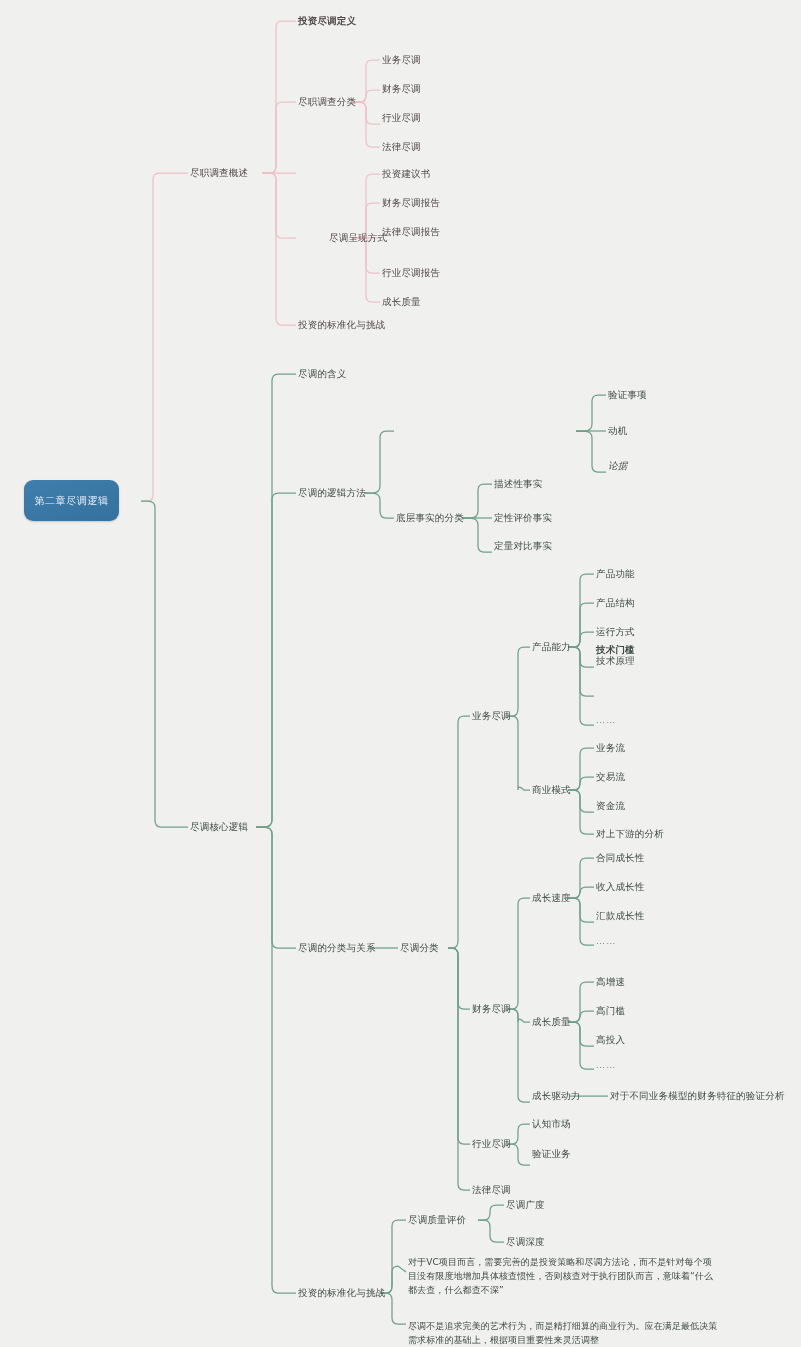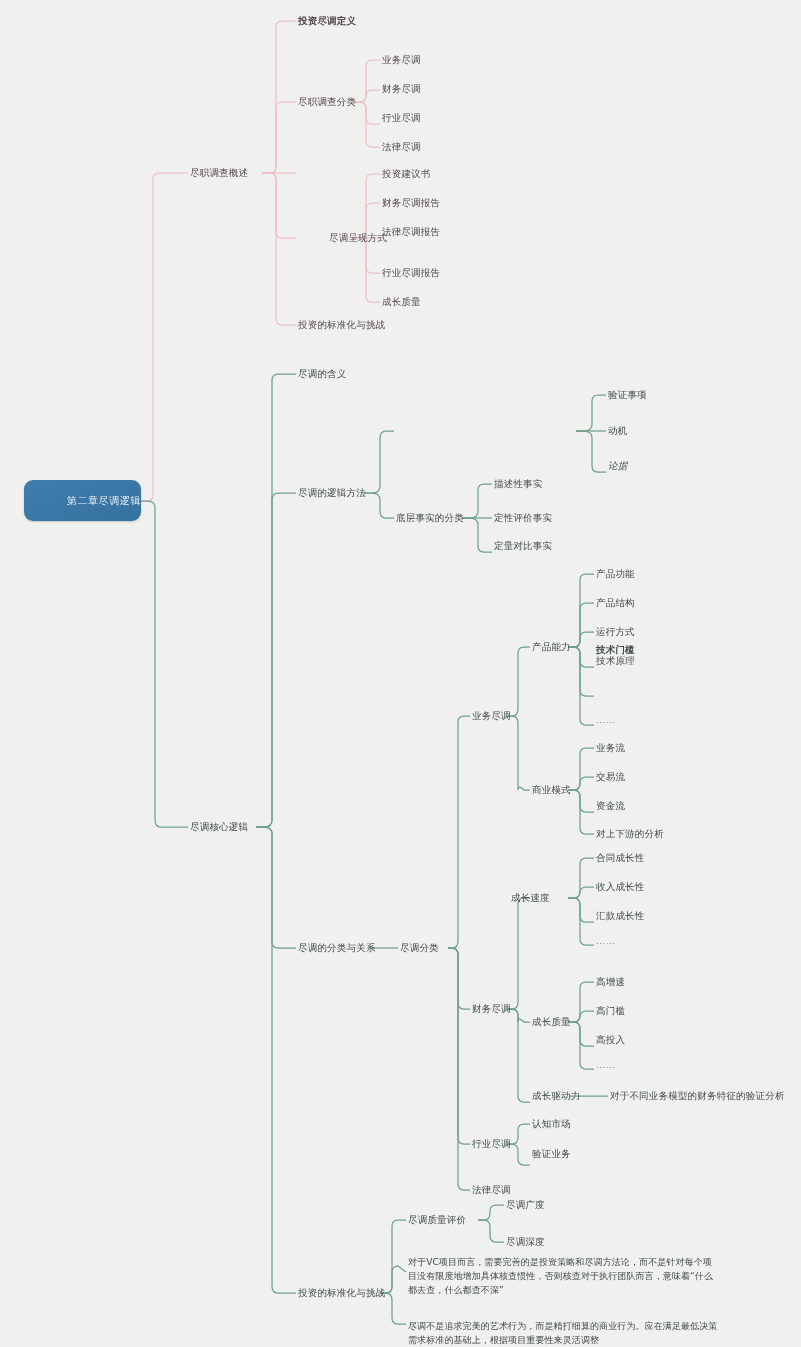--- a/index.html
+++ b/index.html
@@ -3,24 +3,24 @@
 <meta charset="utf-8">
 <title>Mind Map</title>
 <style>
   html,body{margin:0;padding:0;background:#f0f0ee;}
   body{font-family:"DejaVu Sans","Liberation Sans",sans-serif;}
   #canvas{position:relative;width:801px;height:1347px;background:#f0f0ee;overflow:hidden;}
   #links{position:absolute;left:0;top:0;width:801px;height:1347px;}
   .node{position:absolute;white-space:nowrap;font-size:9.5px;line-height:1.45;color:#3f4a44;
         letter-spacing:.2px;}
   .node.pink{color:#50474a;}
-  .root{position:absolute;left:24px;top:480px;width:117px;height:41px;
+  .root{position:absolute;left:24px;top:480px;width:95px;height:41px;
         background:linear-gradient(160deg,#3f7ead 0%,#35719f 100%);
         border-radius:9px;box-shadow:0 1px 2px rgba(0,0,0,.18);
-        display:flex;align-items:center;justify-content:flex-end;
+        display:flex;align-items:center;justify-content:center;
         color:#e9f1f7;font-size:10px;letter-spacing:.6px;}
   .para{position:absolute;white-space:normal;font-size:9px;line-height:1.55;
         color:#3f4a44;letter-spacing:.1px;}
   .dots{letter-spacing:1.2px;color:#7c8a83;font-size:9px;}
 </style>
 </head>
 <body>
 
 <div id="canvas">
 
@@ -238,21 +238,21 @@
   <div class="node" style="left:596px;top:799px;">
     <span>资金流</span>
   </div>
   <div class="node" style="left:596px;top:827px;">
     <span>对上下游的分析</span>
   </div>
 
   <div class="node" style="left:472px;top:1002px;">
     <span>财务尽调</span>
   </div>
-  <div class="node" style="left:511px;top:891px;">
+  <div class="node" style="left:532px;top:891px;">
     <span>成长速度</span>
   </div>
   <div class="node" style="left:596px;top:851px;">
     <span>合同成长性</span>
   </div>
   <div class="node" style="left:596px;top:880px;">
     <span>收入成长性</span>
   </div>
   <div class="node" style="left:596px;top:909px;">
     <span>汇款成长性</span>

